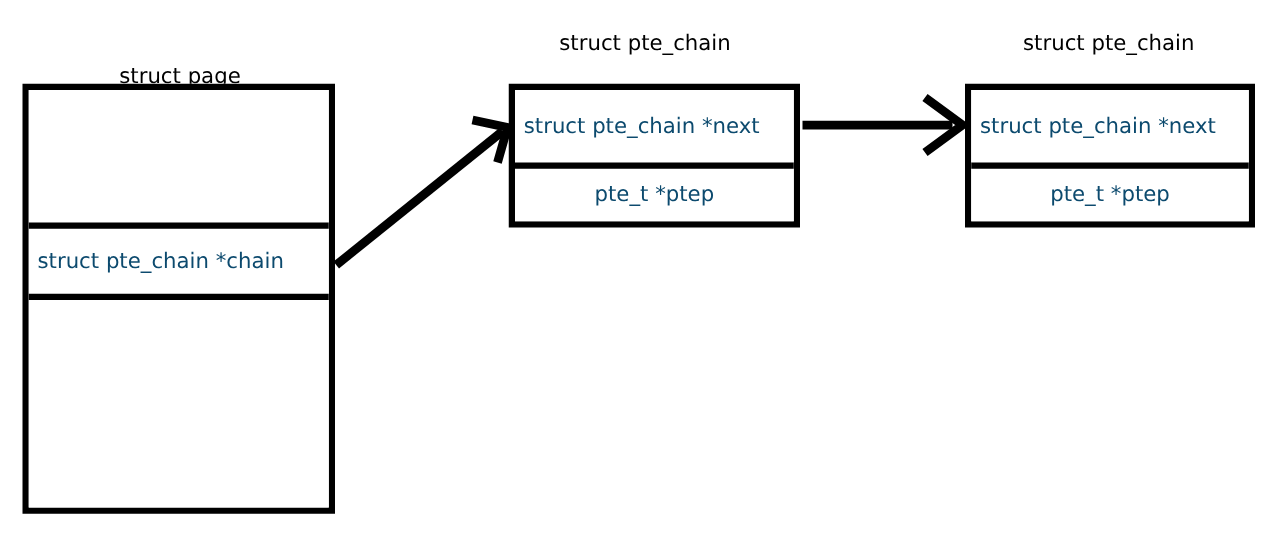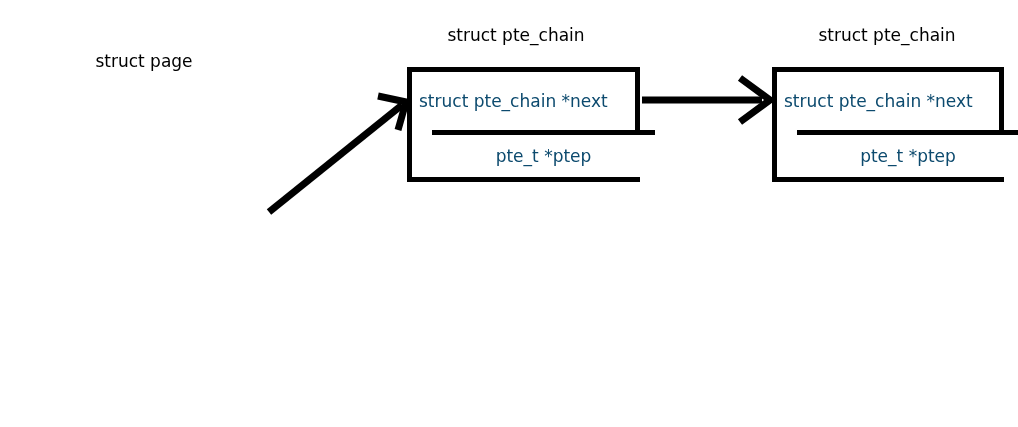--- a/index.html
+++ b/index.html
@@ -66,21 +66,21 @@
   }
 
   
   #box-chain-1 { left: 407px; top: 67px; width: 233px; height: 115px; }
   #box-chain-2 { left: 772px; top: 67px; width: 232px; height: 115px; }
   .chain-field-next {
     left: 0px; top: 0px; width: 223px; height: 58px;
   }
   #box-chain-2 .chain-field-next { width: 222px; }
   .chain-field-ptep {
-    left: 0px; top: 58px; width: 223px; height: 47px; margin-left: 20px;
+    left: 0px; top: 58px; width: 223px; height: 47px;
   }
   #box-chain-2 .chain-field-ptep { width: 222px; }
 
   
   .arrow-svg {
     position: absolute;
     overflow: visible;
   }
   #arrow-chain-to-node1 { left: 260px; top: 88px; }
   #arrow-node1-to-node2 { left: 636px; top: 72px; }
@@ -89,20 +89,28 @@
 <body>
 
 <div id="canvas">
 
   <div class="title" id="title-page">struct page</div>
 
   <div class="title" id="title-chain-1">struct pte_chain</div>
 
   <div class="title" id="title-chain-2">struct pte_chain</div>
 
+  <div class="struct-box" id="box-page">
+
+    <div class="field-row align-left" id="page-field-empty-top"></div>
+
+    <div class="field-row align-left divider-top divider-bottom" id="page-field-chain">struct pte_chain *chain</div>
+
+    <div class="field-row align-left" id="page-field-empty-bottom"></div>
+  </div>
 
   <div class="struct-box" id="box-chain-1">
 
     <div class="field-row align-left chain-field-next">struct pte_chain *next</div>
 
     <div class="field-row align-center divider-top chain-field-ptep">pte_t *ptep</div>
   </div>
 
   <div class="struct-box" id="box-chain-2">
 

